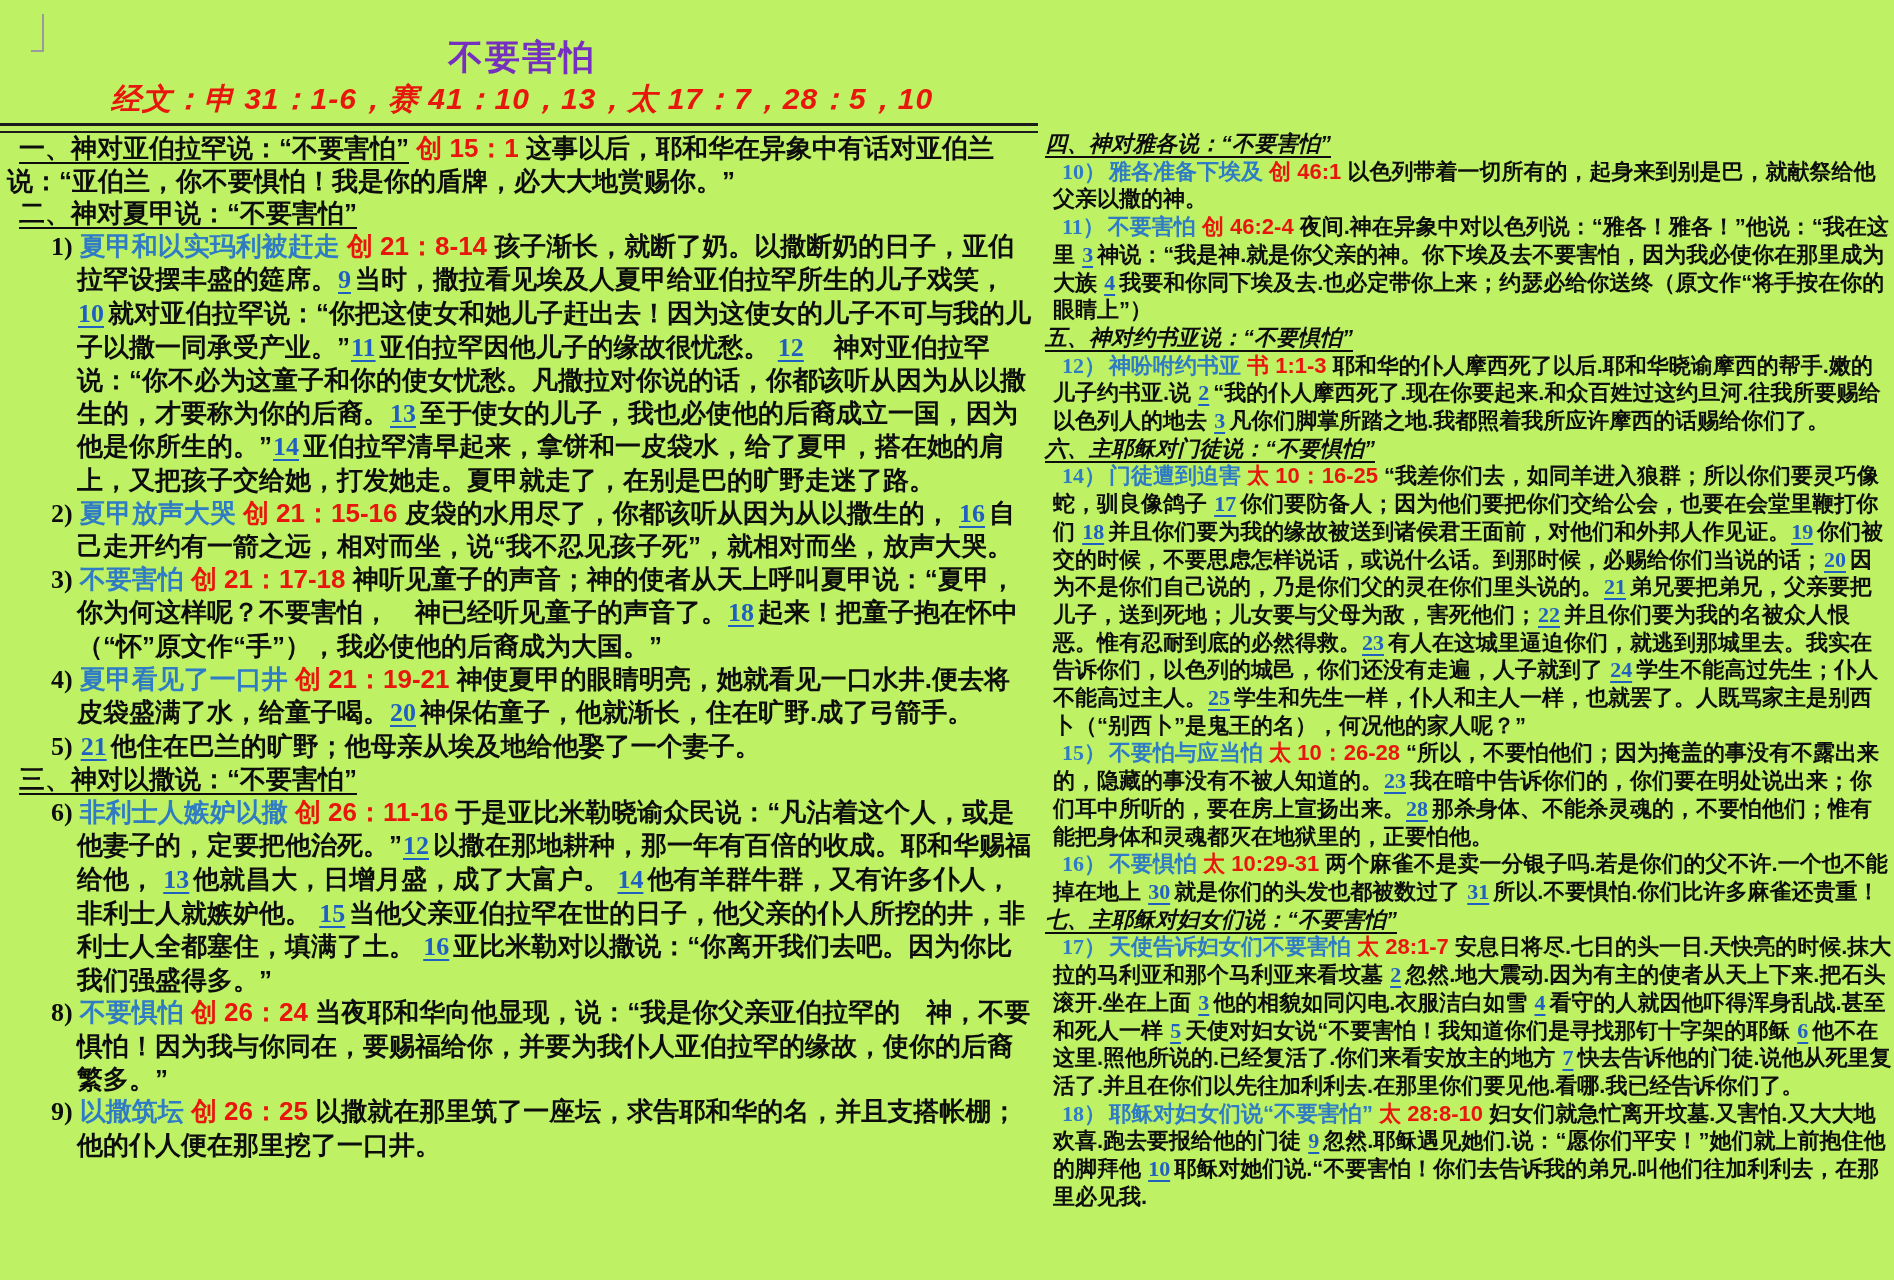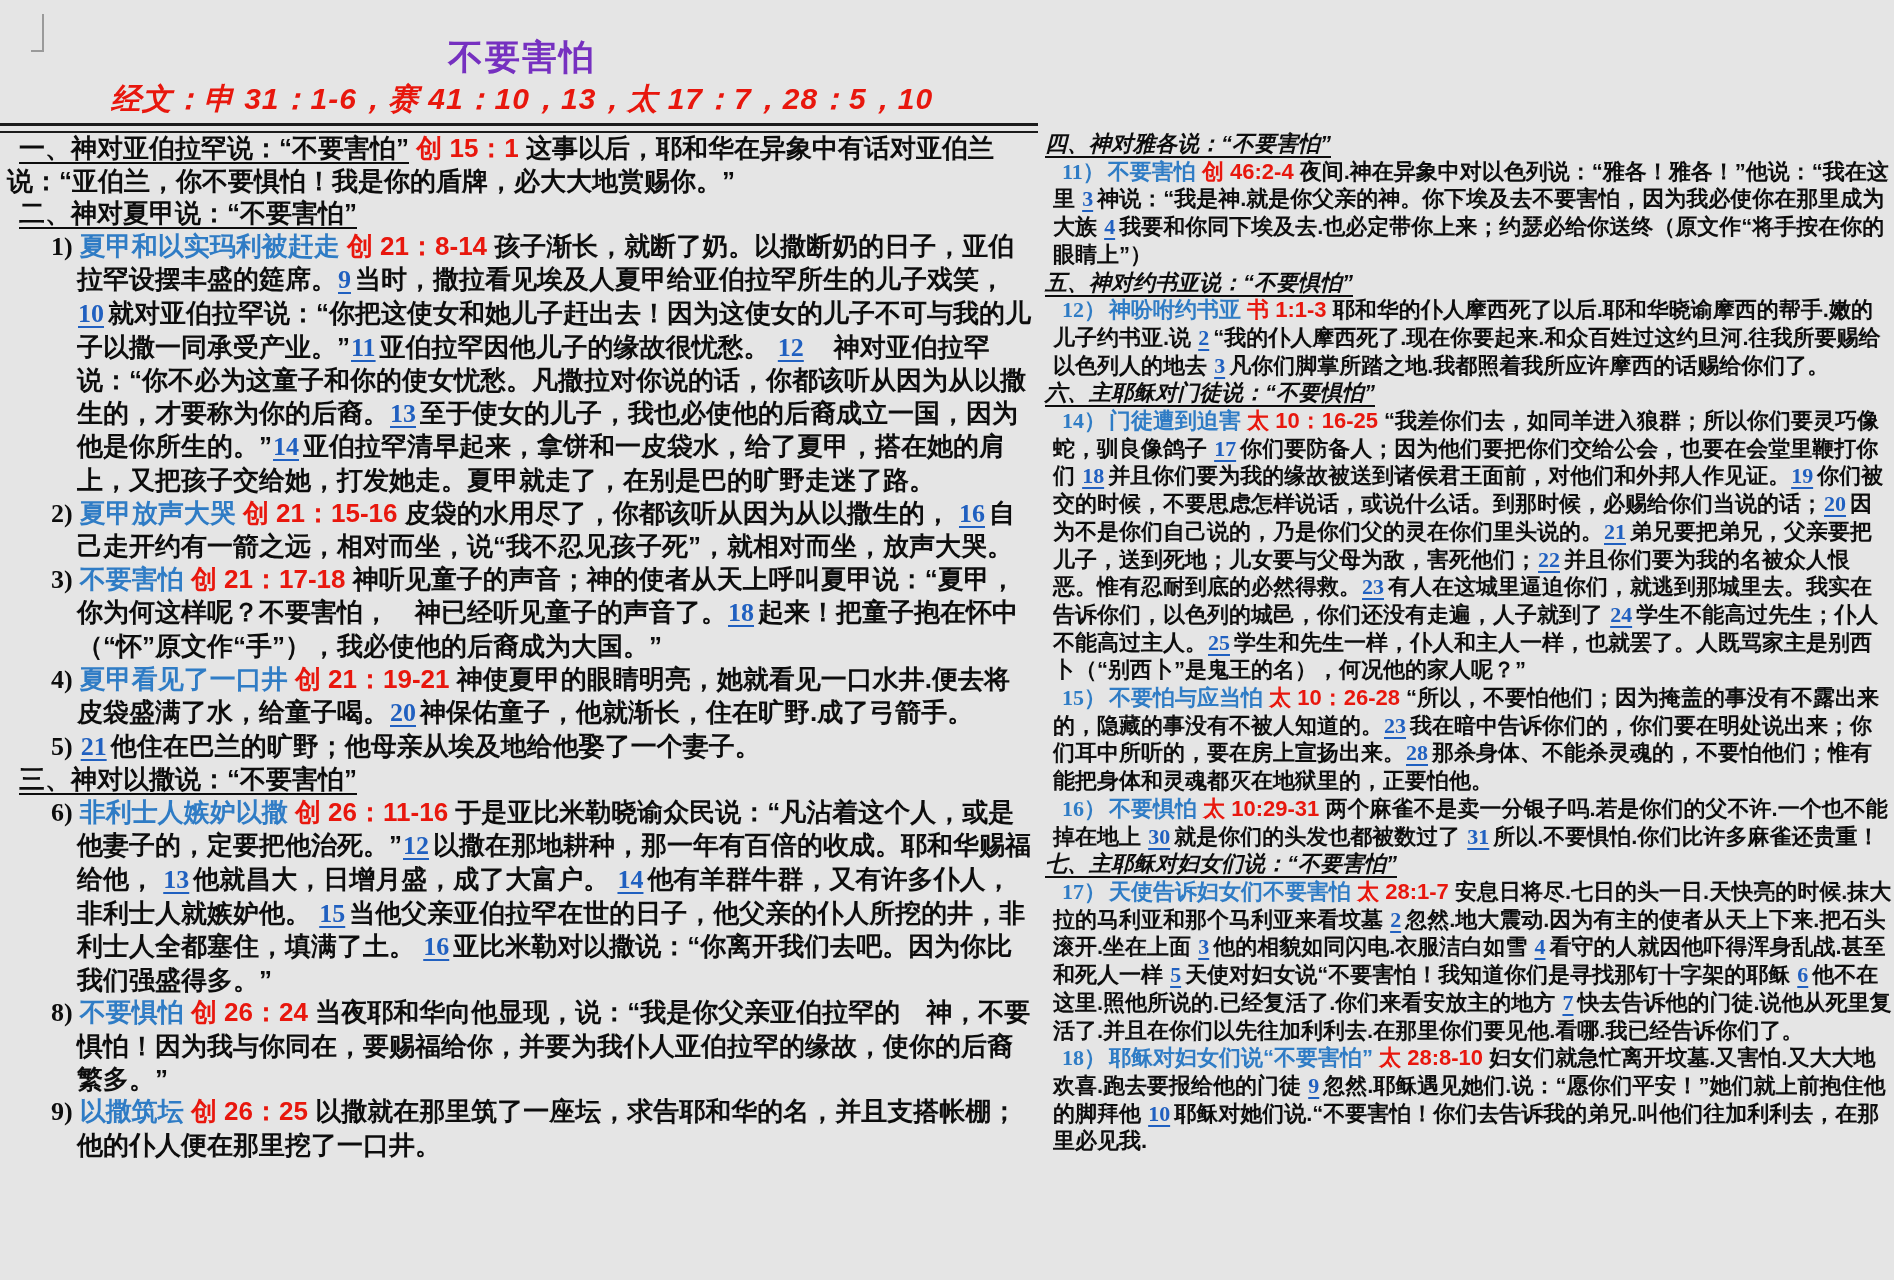--- a/index.html
+++ b/index.html
@@ -1,16 +1,16 @@
 <!DOCTYPE html>
 <html style="--title_purple: #7630C0; --ref_red: #E8170D; --heading_blue: #2F7CC5; --link_blue: #2060C0;"><head>
 <meta charset="utf-8">
 <style>
   html,body{margin:0;padding:0;background:#ffffff;}
-  .page{position:relative;width:1894px;height:1280px;background:#e5e5e5;overflow:hidden;
+  .page{position:relative;width:1894px;height:1280px;background:#bef264;overflow:hidden;
         font-family:"Liberation Sans","DejaVu Sans",sans-serif;font-weight:700;color:#0d0d0d;}
 
   
   .header{position:absolute;left:0;top:36px;width:1044px;text-align:center;}
   .doc-title{font-size:35px;line-height:42px;color:var(--title_purple,#7630C0);letter-spacing:2px;}
   .doc-scripture{font-size:30px;line-height:42px;color:var(--ref_red,#E8170D);letter-spacing:1px;font-style:italic;}
   .double-rule{position:absolute;left:0;top:123px;width:1038px;height:5px;
                border-top:3px solid #1c1c1c;border-bottom:2px solid #1c1c1c;}
   .margin-mark{position:absolute;left:31px;top:14px;width:11px;height:36px;
                border-right:2px solid #9a9a9a;border-bottom:2px solid #9a9a9a;}
@@ -58,20 +58,21 @@
       <p class="item"><span class="num">3)</span><span class="run-t">不要害怕</span><span class="run-r"> 创 21：17-18 </span><span class="run-k">神听见童子的声音；神的使者从天上呼叫夏甲说：“夏甲，你为何这样呢？不要害怕，　神已经听见童子的声音了。</span><span class="run-n">18</span><span class="run-k">起来！把童子抱在怀中（“怀”原文作“手”），我必使他的后裔成为大国。”</span></p>
       <p class="item"><span class="num">4)</span><span class="run-t">夏甲看见了一口井</span><span class="run-r"> 创 21：19-21 </span><span class="run-k">神使夏甲的眼睛明亮，她就看见一口水井.便去将皮袋盛满了水，给童子喝。</span><span class="run-n">20</span><span class="run-k">神保佑童子，他就渐长，住在旷野.成了弓箭手。</span></p>
       <p class="item"><span class="num">5)</span><span class="run-n">21</span><span class="run-k">他住在巴兰的旷野；他母亲从埃及地给他娶了一个妻子。</span></p>
       <p class="sec"><span class="run-h">三、神对以撒说：“不要害怕”</span></p>
       <p class="item"><span class="num">6)</span><span class="run-t">非利士人嫉妒以撒</span><span class="run-r"> 创 26：11-16 </span><span class="run-k">于是亚比米勒晓谕众民说：“凡沾着这个人，或是他妻子的，定要把他治死。”</span><span class="run-n">12</span><span class="run-k">以撒在那地耕种，那一年有百倍的收成。耶和华赐福给他， </span><span class="run-n">13</span><span class="run-k">他就昌大，日增月盛，成了大富户。 </span><span class="run-n">14</span><span class="run-k">他有羊群牛群，又有许多仆人，非利士人就嫉妒他。 </span><span class="run-n">15</span><span class="run-k">当他父亲亚伯拉罕在世的日子，他父亲的仆人所挖的井，非利士人全都塞住，填满了土。 </span><span class="run-n">16</span><span class="run-k">亚比米勒对以撒说：“你离开我们去吧。因为你比我们强盛得多。”</span></p>
       <p class="item"><span class="num">8)</span><span class="run-t">不要惧怕</span><span class="run-r"> 创 26：24 </span><span class="run-k">当夜耶和华向他显现，说：“我是你父亲亚伯拉罕的　神，不要惧怕！因为我与你同在，要赐福给你，并要为我仆人亚伯拉罕的缘故，使你的后裔繁多。”</span></p>
       <p class="item"><span class="num">9)</span><span class="run-t">以撒筑坛</span><span class="run-r"> 创 26：25 </span><span class="run-k">以撒就在那里筑了一座坛，求告耶和华的名，并且支搭帐棚；他的仆人便在那里挖了一口井。</span></p>
     </div>
   <div class="col col-r">
       <p class="sec"><span class="run-h">四、神对雅各说：“不要害怕”</span></p>
+      <p class="item"><span class="num">10）</span><span class="run-t">雅各准备下埃及</span><span class="run-r"> 创 46:1 </span><span class="run-k">以色列带着一切所有的，起身来到别是巴，就献祭给他父亲以撒的神。</span></p>
       <p class="item"><span class="num">11）</span><span class="run-t">不要害怕</span><span class="run-r"> 创 46:2-4 </span><span class="run-k">夜间.神在异象中对以色列说：“雅各！雅各！”他说：“我在这里 </span><span class="run-n">3</span><span class="run-k">神说：“我是神.就是你父亲的神。你下埃及去不要害怕，因为我必使你在那里成为大族 </span><span class="run-n">4</span><span class="run-k">我要和你同下埃及去.也必定带你上来；约瑟必给你送终（原文作“将手按在你的眼睛上”）</span></p>
       <p class="sec"><span class="run-h">五、神对约书亚说：“不要惧怕”</span></p>
       <p class="item"><span class="num">12）</span><span class="run-t">神吩咐约书亚</span><span class="run-r"> 书 1:1-3 </span><span class="run-k">耶和华的仆人摩西死了以后.耶和华晓谕摩西的帮手.嫩的儿子约书亚.说 </span><span class="run-n">2</span><span class="run-k">“我的仆人摩西死了.现在你要起来.和众百姓过这约旦河.往我所要赐给以色列人的地去 </span><span class="run-n">3</span><span class="run-k">凡你们脚掌所踏之地.我都照着我所应许摩西的话赐给你们了。</span></p>
       <p class="sec"><span class="run-h">六、主耶稣对门徒说：“不要惧怕”</span></p>
       <p class="item"><span class="num">14）</span><span class="run-t">门徒遭到迫害</span><span class="run-r"> 太 10：16-25 </span><span class="run-k">“我差你们去，如同羊进入狼群；所以你们要灵巧像蛇，驯良像鸽子 </span><span class="run-n">17</span><span class="run-k">你们要防备人；因为他们要把你们交给公会，也要在会堂里鞭打你们 </span><span class="run-n">18</span><span class="run-k">并且你们要为我的缘故被送到诸侯君王面前，对他们和外邦人作见证。</span><span class="run-n">19</span><span class="run-k">你们被交的时候，不要思虑怎样说话，或说什么话。到那时候，必赐给你们当说的话；</span><span class="run-n">20</span><span class="run-k">因为不是你们自己说的，乃是你们父的灵在你们里头说的。</span><span class="run-n">21</span><span class="run-k">弟兄要把弟兄，父亲要把儿子，送到死地；儿女要与父母为敌，害死他们；</span><span class="run-n">22</span><span class="run-k">并且你们要为我的名被众人恨恶。惟有忍耐到底的必然得救。</span><span class="run-n">23</span><span class="run-k">有人在这城里逼迫你们，就逃到那城里去。我实在告诉你们，以色列的城邑，你们还没有走遍，人子就到了 </span><span class="run-n">24</span><span class="run-k">学生不能高过先生；仆人不能高过主人。</span><span class="run-n">25</span><span class="run-k">学生和先生一样，仆人和主人一样，也就罢了。人既骂家主是别西卜（“别西卜”是鬼王的名），何况他的家人呢？”</span></p>
       <p class="item"><span class="num">15）</span><span class="run-t">不要怕与应当怕</span><span class="run-r"> 太 10：26-28 </span><span class="run-k">“所以，不要怕他们；因为掩盖的事没有不露出来的，隐藏的事没有不被人知道的。</span><span class="run-n">23</span><span class="run-k">我在暗中告诉你们的，你们要在明处说出来；你们耳中所听的，要在房上宣扬出来。</span><span class="run-n">28</span><span class="run-k">那杀身体、不能杀灵魂的，不要怕他们；惟有能把身体和灵魂都灭在地狱里的，正要怕他。</span></p>
       <p class="item"><span class="num">16）</span><span class="run-t">不要惧怕</span><span class="run-r"> 太 10:29-31 </span><span class="run-k">两个麻雀不是卖一分银子吗.若是你们的父不许.一个也不能掉在地上 </span><span class="run-n">30</span><span class="run-k">就是你们的头发也都被数过了 </span><span class="run-n">31</span><span class="run-k">所以.不要惧怕.你们比许多麻雀还贵重！</span></p>
       <p class="sec"><span class="run-h">七、主耶稣对妇女们说：“不要害怕”</span></p>
       <p class="item"><span class="num">17）</span><span class="run-t">天使告诉妇女们不要害怕</span><span class="run-r"> 太 28:1-7 </span><span class="run-k">安息日将尽.七日的头一日.天快亮的时候.抹大拉的马利亚和那个马利亚来看坟墓 </span><span class="run-n">2</span><span class="run-k">忽然.地大震动.因为有主的使者从天上下来.把石头滚开.坐在上面 </span><span class="run-n">3</span><span class="run-k">他的相貌如同闪电.衣服洁白如雪 </span><span class="run-n">4</span><span class="run-k">看守的人就因他吓得浑身乱战.甚至和死人一样 </span><span class="run-n">5</span><span class="run-k">天使对妇女说“不要害怕！我知道你们是寻找那钉十字架的耶稣 </span><span class="run-n">6</span><span class="run-k">他不在这里.照他所说的.已经复活了.你们来看安放主的地方 </span><span class="run-n">7</span><span class="run-k">快去告诉他的门徒.说他从死里复活了.并且在你们以先往加利利去.在那里你们要见他.看哪.我已经告诉你们了。</span></p>
       <p class="item"><span class="num">18）</span><span class="run-t">耶稣对妇女们说“不要害怕”</span><span class="run-r"> 太 28:8-10 </span><span class="run-k">妇女们就急忙离开坟墓.又害怕.又大大地欢喜.跑去要报给他的门徒 </span><span class="run-n">9</span><span class="run-k">忽然.耶稣遇见她们.说：“愿你们平安！”她们就上前抱住他的脚拜他 </span><span class="run-n">10</span><span class="run-k">耶稣对她们说.“不要害怕！你们去告诉我的弟兄.叫他们往加利利去，在那里必见我.</span></p>

